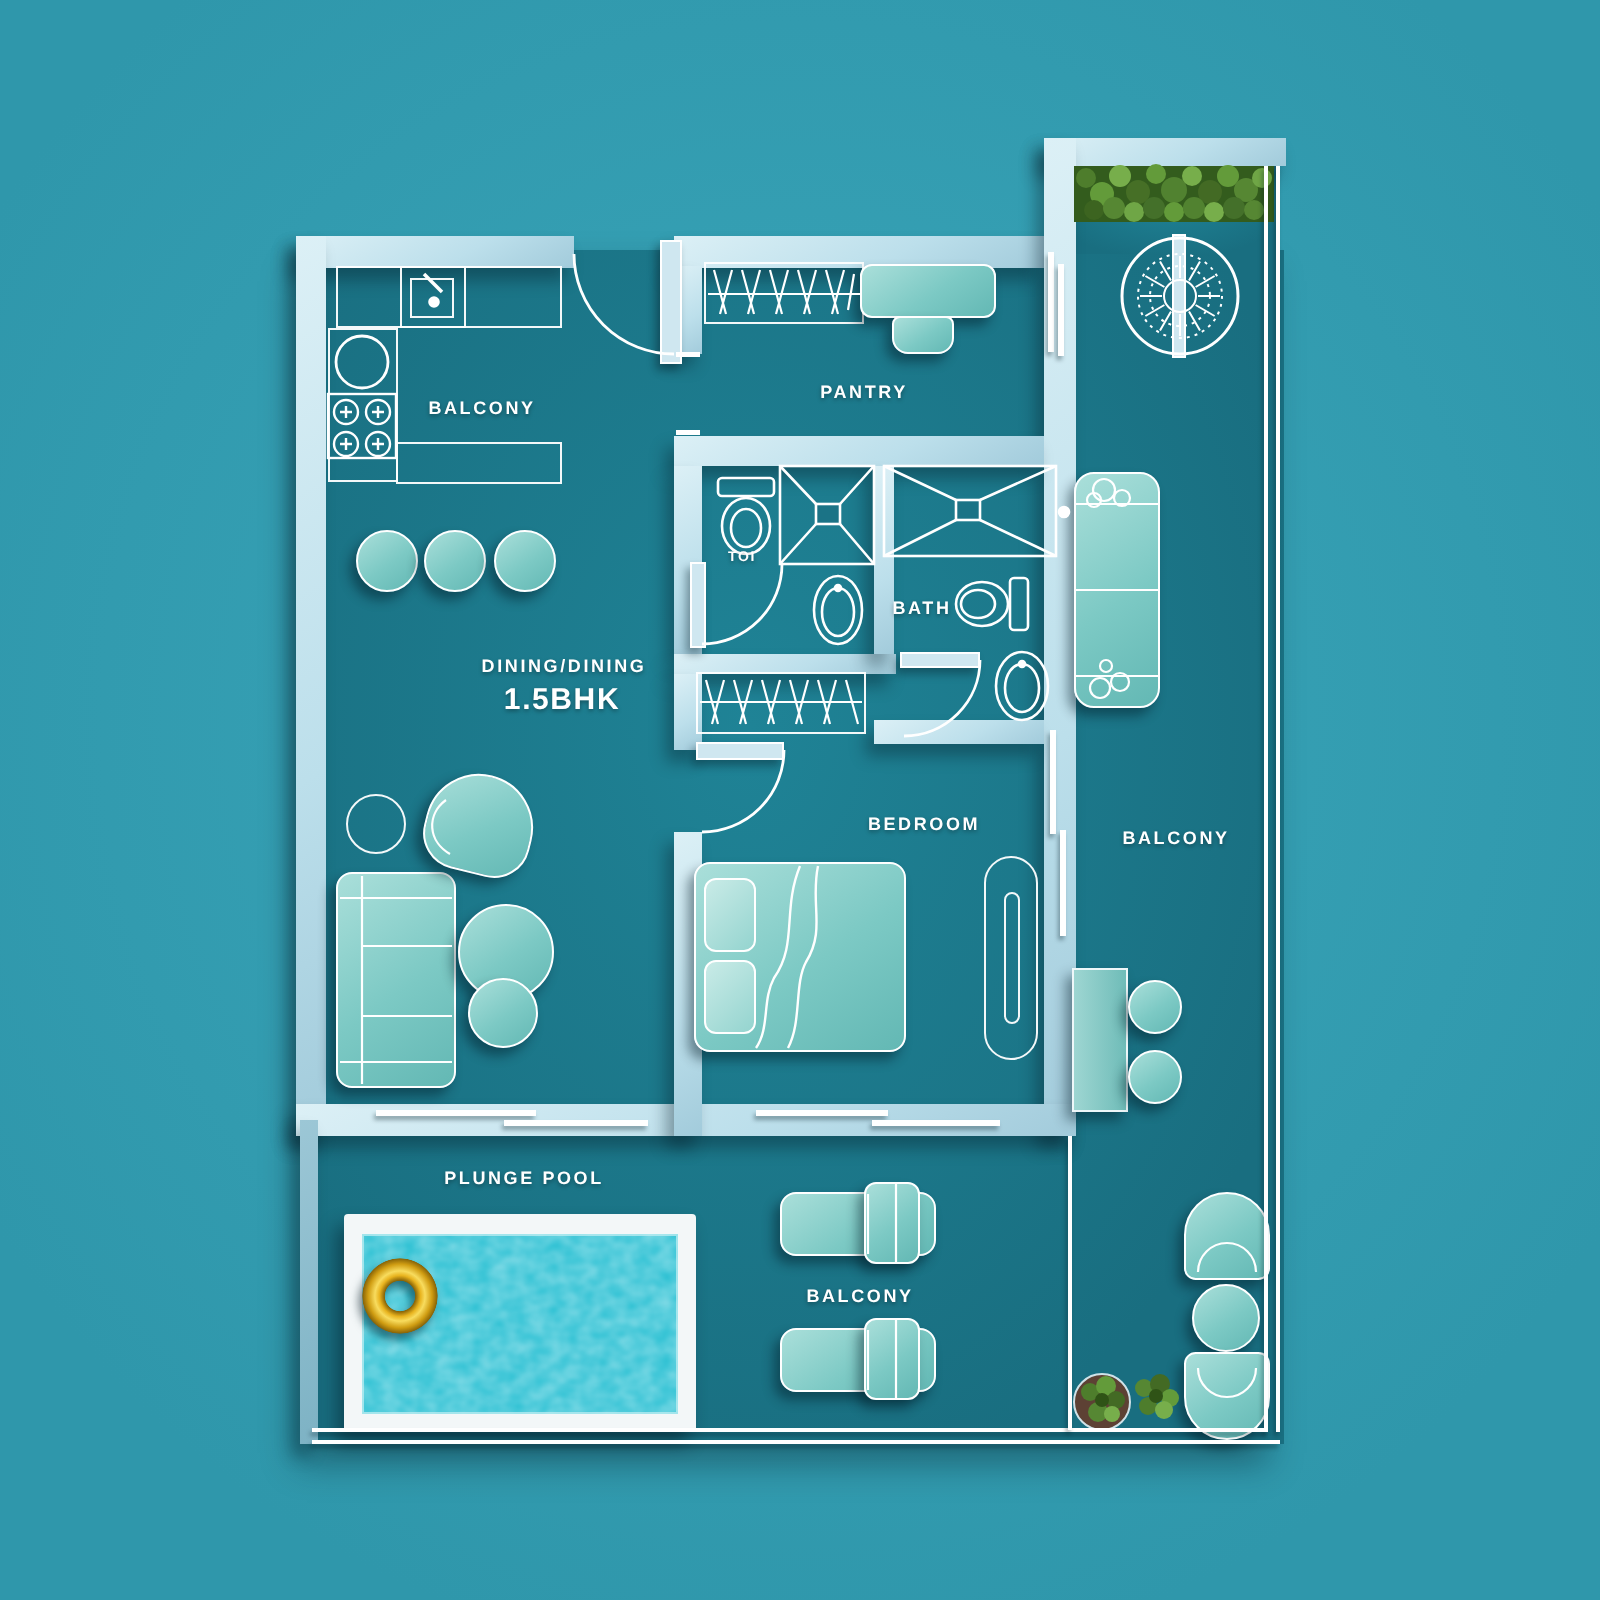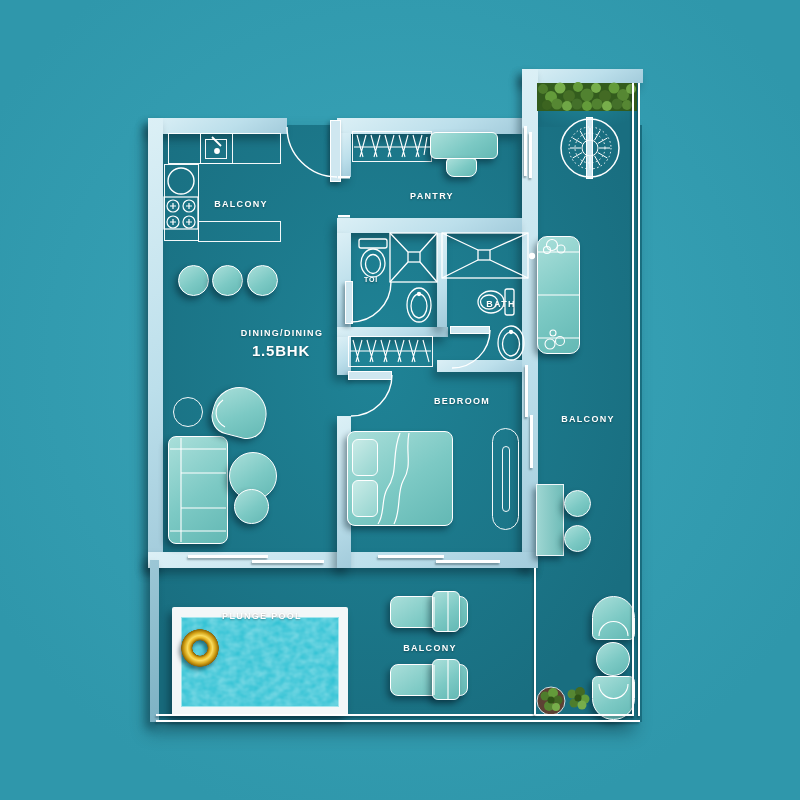--- a/index.html
+++ b/index.html
@@ -263,20 +263,20 @@
   <div class="abs wline" style="left:378px;top:555px;width:66px;height:3px;"></div>
   <div class="abs wline" style="left:436px;top:560px;width:64px;height:3px;"></div>
   <div class="abs wline" style="left:525px;top:365px;width:3px;height:52px;"></div>
   <div class="abs wline" style="left:530px;top:415px;width:3px;height:53px;"></div>
   <div class="abs wline" style="left:524px;top:126px;width:2.5px;height:50px;"></div>
   <div class="abs wline" style="left:529px;top:132px;width:2.5px;height:46px;"></div>
 
   <div class="abs lbl" style="left:241px;top:204px;">BALCONY</div>
   <div class="abs lbl" style="left:432px;top:196px;">PANTRY</div>
   <div class="abs lbl lbl-sm" style="left:371px;top:279px;">TOI</div>
-  <div class="abs lbl" style="left:461px;top:304px;margin-left:40px;">BATH</div>
+  <div class="abs lbl" style="left:461px;top:304px;">BATH</div>
   <div class="abs lbl" style="left:282px;top:333px;">DINING/DINING</div>
   <div class="abs lbl lbl-big" style="left:281px;top:350px;">1.5BHK</div>
-  <div class="abs lbl" style="left:438px;top:401px;padding-left:48px;">BEDROOM</div>
+  <div class="abs lbl" style="left:438px;top:412px;padding-left:48px;">BEDROOM</div>
   <div class="abs lbl" style="left:588px;top:419px;">BALCONY</div>
   <div class="abs lbl" style="left:430px;top:648px;">BALCONY</div>
-  <div class="abs lbl" style="left:262px;top:589px;margin-top:27px;">PLUNGE POOL</div>
+  <div class="abs lbl" style="left:262px;top:589px;">PLUNGE POOL</div>
 </div>
 
 </body></html>

